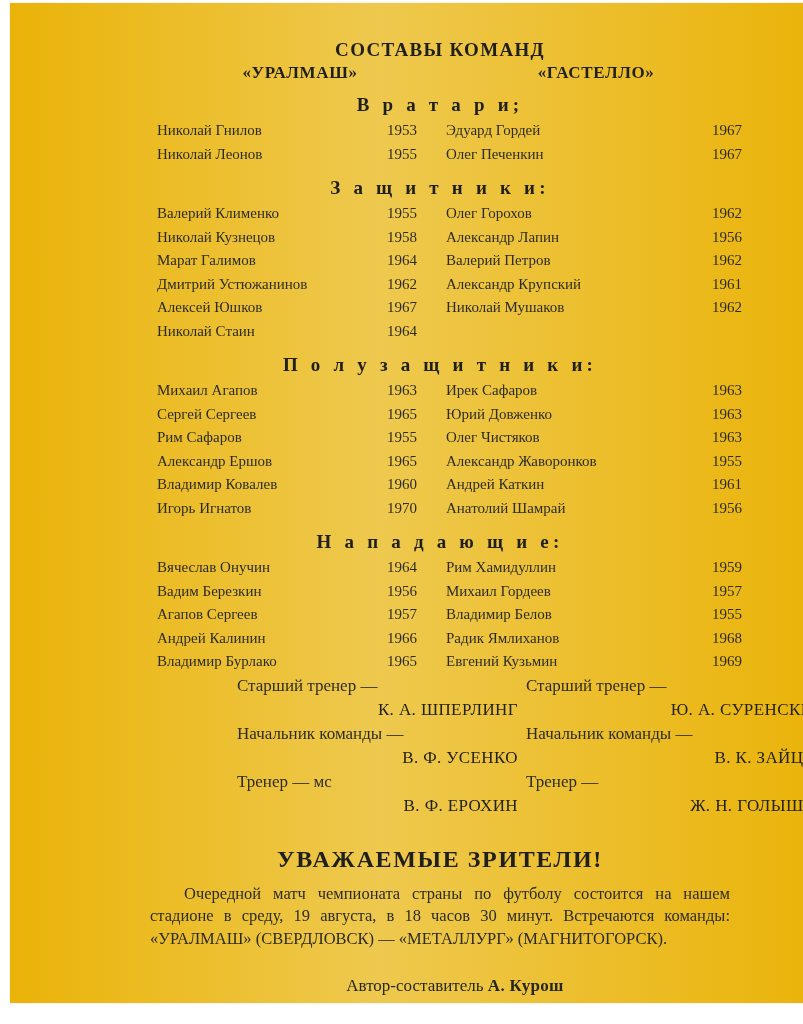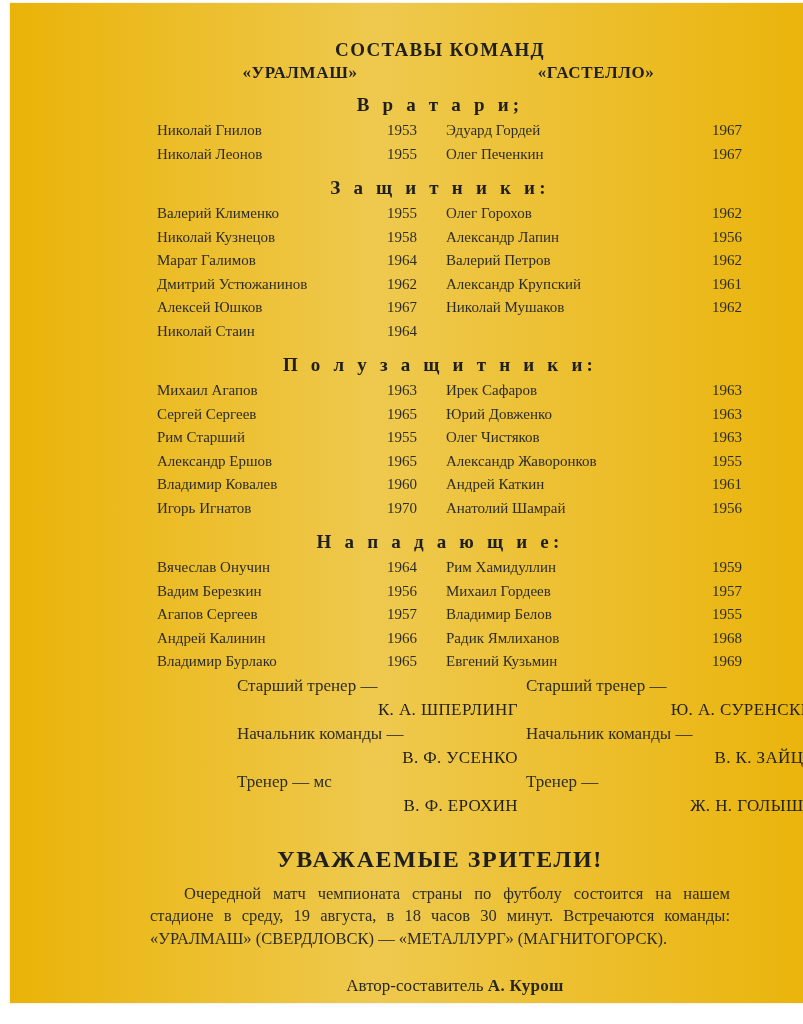--- a/index.html
+++ b/index.html
@@ -234,21 +234,21 @@
             <div class="p-name-r">Ирек Сафаров</div>
             <div class="p-year-r">1963</div>
           </div>
           <div class="p-row">
             <div class="p-name-l">Сергей Сергеев</div>
             <div class="p-year-l">1965</div>
             <div class="p-name-r">Юрий Довженко</div>
             <div class="p-year-r">1963</div>
           </div>
           <div class="p-row">
-            <div class="p-name-l">Рим Старший</div>
+            <div class="p-name-l">Рим Сафаров</div>
             <div class="p-year-l">1955</div>
             <div class="p-name-r">Олег Чистяков</div>
             <div class="p-year-r">1963</div>
           </div>
           <div class="p-row">
             <div class="p-name-l">Александр Ершов</div>
             <div class="p-year-l">1965</div>
             <div class="p-name-r">Александр Жаворонков</div>
             <div class="p-year-r">1955</div>
           </div>

